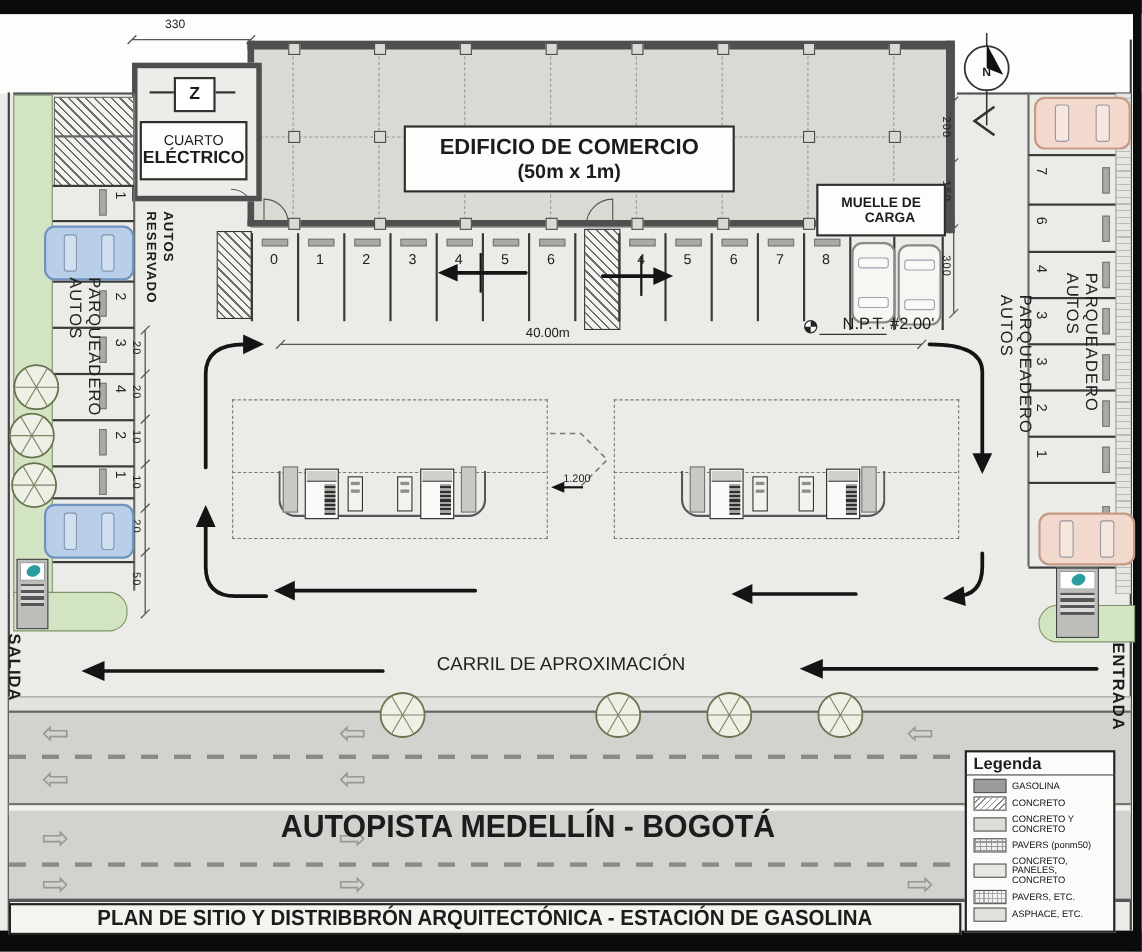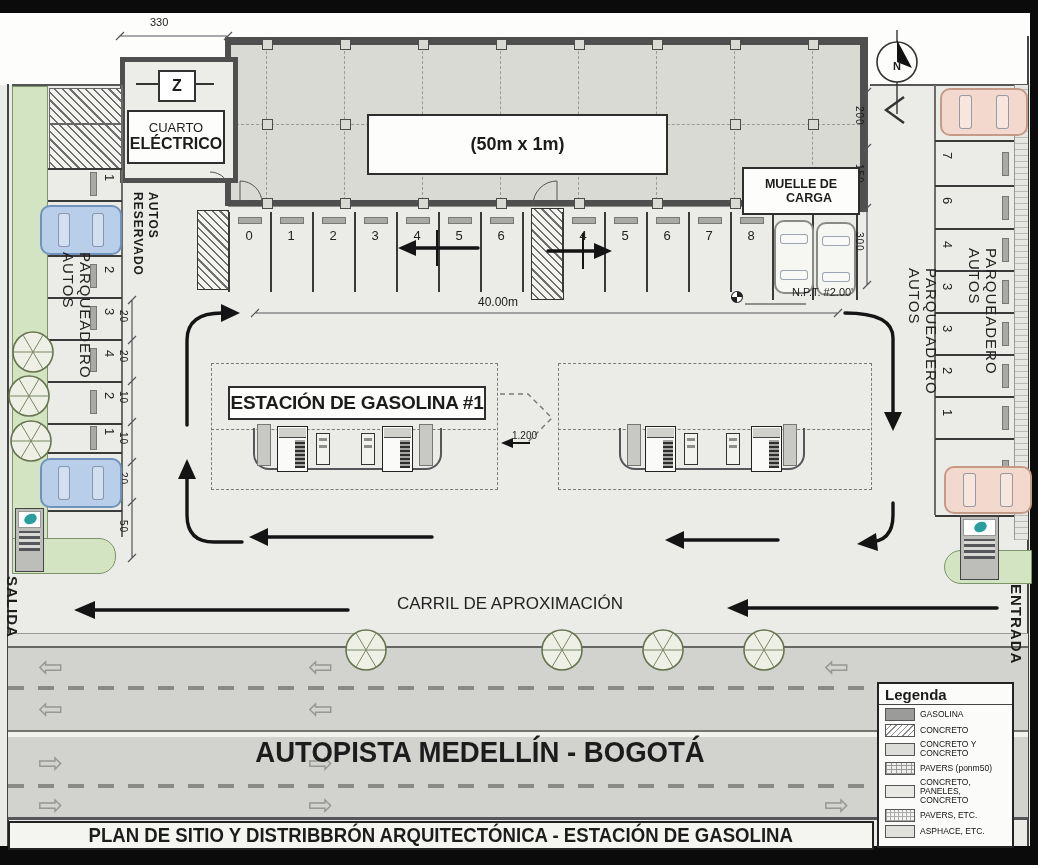--- a/index.html
+++ b/index.html
@@ -110,20 +110,21 @@
   <div class="abs col-sq" style="left:262px;top:198px;"></div>
   <div class="abs col-sq" style="left:340px;top:198px;"></div>
   <div class="abs col-sq" style="left:418px;top:198px;"></div>
   <div class="abs col-sq" style="left:496px;top:198px;"></div>
   <div class="abs col-sq" style="left:574px;top:198px;"></div>
   <div class="abs col-sq" style="left:652px;top:198px;"></div>
   <div class="abs col-sq" style="left:730px;top:198px;"></div>
   <div class="abs col-sq" style="left:808px;top:198px;"></div>
 
   <div class="abs label-box" style="left:367px;top:114px;width:297px;height:57px;">
+    <div style="font-size:20px;font-weight:bold;">EDIFICIO DE COMERCIO</div>
     <div style="font-size:18px;font-weight:bold;">(50m x 1m)</div>
   </div>
 
   <div class="abs" style="left:120px;top:57px;width:108px;height:116px;background:#ececе8;background:#ecece8;border:5px solid #4f4f4f;"></div>
   <div class="abs" style="left:136px;top:83px;width:78px;height:2px;background:#333;z-index:3;"></div>
   <div class="abs" style="left:158px;top:70px;width:34px;height:28px;background:#fff;border:2px solid #333;z-index:4;display:flex;align-items:center;justify-content:center;font-size:16px;font-weight:bold;">Z</div>
   <div class="abs label-box" style="left:127px;top:110px;width:94px;height:50px;">
     <div style="font-size:13px;font-weight:normal;">CUARTO</div>
     <div style="font-size:16px;font-weight:bold;">ELÉCTRICO</div>
   </div>
@@ -290,44 +291,41 @@
   <span class="abs vtext" style="left:854px;top:106px;font-size:10px;">200</span>
   <span class="abs vtext" style="left:854px;top:164px;font-size:10px;">150</span>
   <span class="abs vtext" style="left:854px;top:232px;font-size:10px;">300</span>
   <div class="abs" style="left:890px;top:60px;width:14px;text-align:center;font-size:11px;font-weight:bold;z-index:10;">N</div>
 
   <div class="abs dashrect" style="left:211px;top:363px;width:285px;height:125px;"></div>
   <div class="abs dashrect" style="left:558px;top:363px;width:312px;height:125px;"></div>
   <div class="abs dash-h" style="left:211px;top:429px;width:285px;"></div>
   <div class="abs dash-h" style="left:558px;top:429px;width:312px;"></div>
 
-  <div class="abs label-box" style="left:228px;top:386px;width:254px;height:30px;">
-    <div style="font-size:19px;font-weight:bold;letter-spacing:-0.3px;">ESTACIÓN DE GASOLINA #1</div>
-  </div>
 
   <div class="curb" style="left:253px;top:428px;width:185px;height:40px;"></div>
   <div class="canopy-col" style="left:257px;top:424px;width:12px;height:40px;"></div>
   <div class="canopy-col" style="left:419px;top:424px;width:12px;height:40px;"></div>
   <div class="pump-big" style="left:277px;top:426px;width:29px;height:44px;"></div>
   <div class="pump-big" style="left:382px;top:426px;width:29px;height:44px;"></div>
   <div class="pump-small" style="left:316px;top:433px;width:12px;height:30px;"></div>
   <div class="pump-small" style="left:361px;top:433px;width:12px;height:30px;"></div>
 
   <div class="curb" style="left:619px;top:428px;width:182px;height:40px;"></div>
   <div class="canopy-col" style="left:627px;top:424px;width:12px;height:40px;"></div>
   <div class="canopy-col" style="left:783px;top:424px;width:12px;height:40px;"></div>
   <div class="pump-big" style="left:645px;top:426px;width:29px;height:44px;"></div>
   <div class="pump-big" style="left:751px;top:426px;width:29px;height:44px;"></div>
   <div class="pump-small" style="left:684px;top:433px;width:12px;height:30px;"></div>
   <div class="pump-small" style="left:726px;top:433px;width:12px;height:30px;"></div>
 
   <div class="abs" style="left:512px;top:430px;font-size:10px;z-index:10;">1.200</div>
 
   <div class="abs" style="left:478px;top:295px;font-size:12px;z-index:10;">40.00m</div>
-  <div class="abs" style="left:792px;top:286px;font-size:11px;z-index:10;">N.P.T. #2.00'</div>
+  <div class="abs" style="left:766px;top:286px;font-size:15px;z-index:10;">N.P.T. #2.00'</div>
 
   <div class="abs" style="left:380px;top:594px;width:260px;text-align:center;font-size:17px;color:#222;z-index:10;">CARRIL DE APROXIMACIÓN</div>
 
   <div class="abs" style="left:8px;top:633px;width:1020px;height:13px;background:#e2e3df;border-top:1px solid #9a9a96;"></div>
   <div class="abs" style="left:8px;top:646px;width:1020px;height:84px;background:#d2d3cf;border-top:2px solid #666763;"></div>
   <div class="abs dashline" style="left:8px;top:686px;width:1020px;"></div>
   <div class="abs" style="left:8px;top:730px;width:1020px;height:7px;background:#f2f2ee;border-top:2px solid #74756f;border-bottom:2px solid #74756f;"></div>
   <div class="abs" style="left:8px;top:737px;width:1020px;height:82px;background:#d2d3cf;"></div>
   <div class="abs dashline" style="left:8px;top:784px;width:1020px;"></div>
   <div class="abs" style="left:8px;top:817px;width:1020px;height:3px;background:#55565a;"></div>

